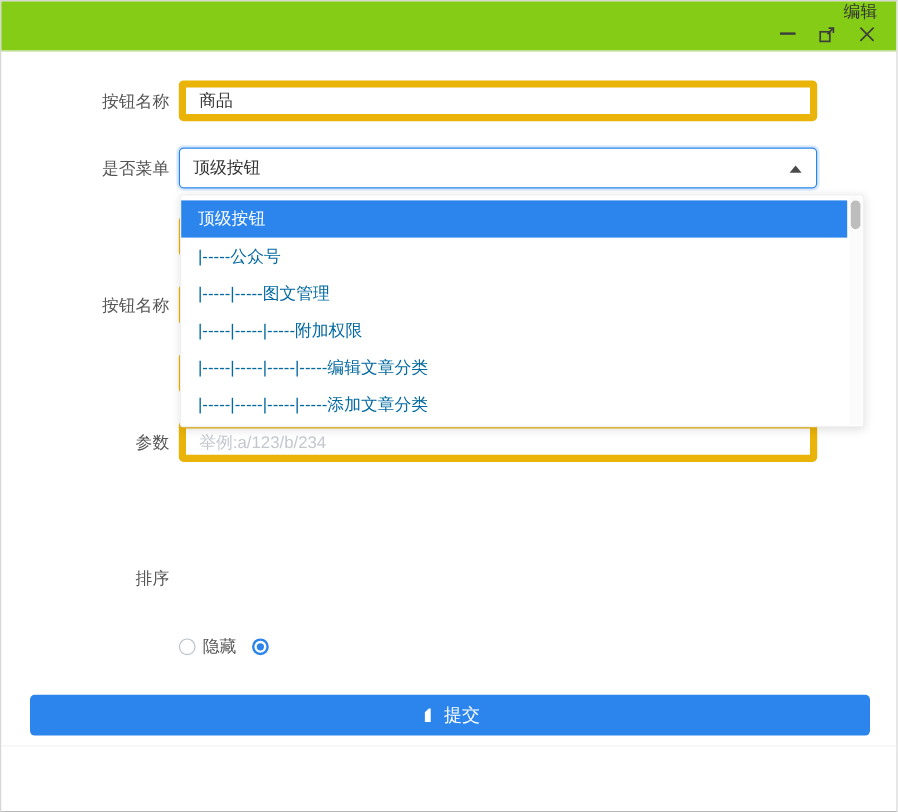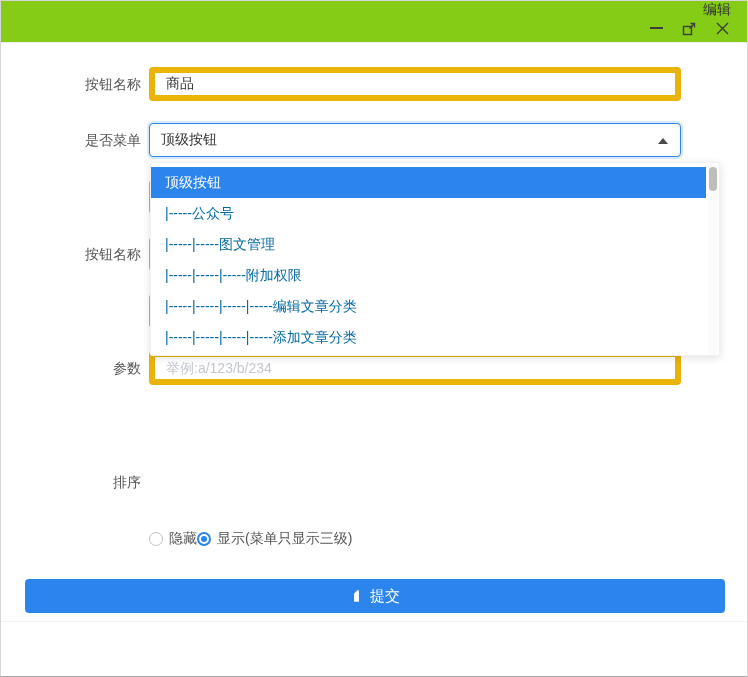--- a/index.html
+++ b/index.html
@@ -54,21 +54,21 @@
     border:1px solid #8b909a; border-radius:50%; cursor:pointer;
   }
   .circle-dot::after {
     content:""; position:absolute; left:3px; top:3px; width:6px; height:6px;
     border-radius:50%; background:#8b909a;
   }
 
   .ipt-small { width:82px; }
 
   
-  .radio-row { display:flex; align-items:center; height:34px; }
+  .radio-row { display:flex; align-items:center; height:34px; gap:13px; }
   .radio-group { display:flex; align-items:center; cursor:pointer; }
   .radio { width:14px; height:14px; border-radius:50%; background:#fff; flex:none; }
   .radio.off { border:1px solid #bcc2ca; }
   .radio.on  { border:2px solid #2b85ec; position:relative; }
   .radio.on::after {
     content:""; position:absolute; left:2px; top:2px; width:6px; height:6px;
     border-radius:50%; background:#2b85ec;
   }
   .radio-text { margin-left:6px; color:#555; }
 
@@ -173,21 +173,20 @@
 
   <div class="row" style="top:521px">
     <div class="row-ctl">
       <div class="radio-row">
         <div class="radio-group">
           <span class="radio off"></span>
           <span class="radio-text">隐藏</span>
         </div>
         <div class="radio-group">
           <span class="radio on"></span>
-          <span class="radio-text">显示(菜单只显示三级)</span>
         </div>
       </div>
     </div>
   </div>
 
   <button class="submit-btn">
     <svg width="13" height="14" viewBox="0 0 16 16">
       <path d="M5 5 L9 1 L11 1 L11 15 L5 15 Z" fill="#ffffff"></path>
     </svg>
     <span>提交</span>

